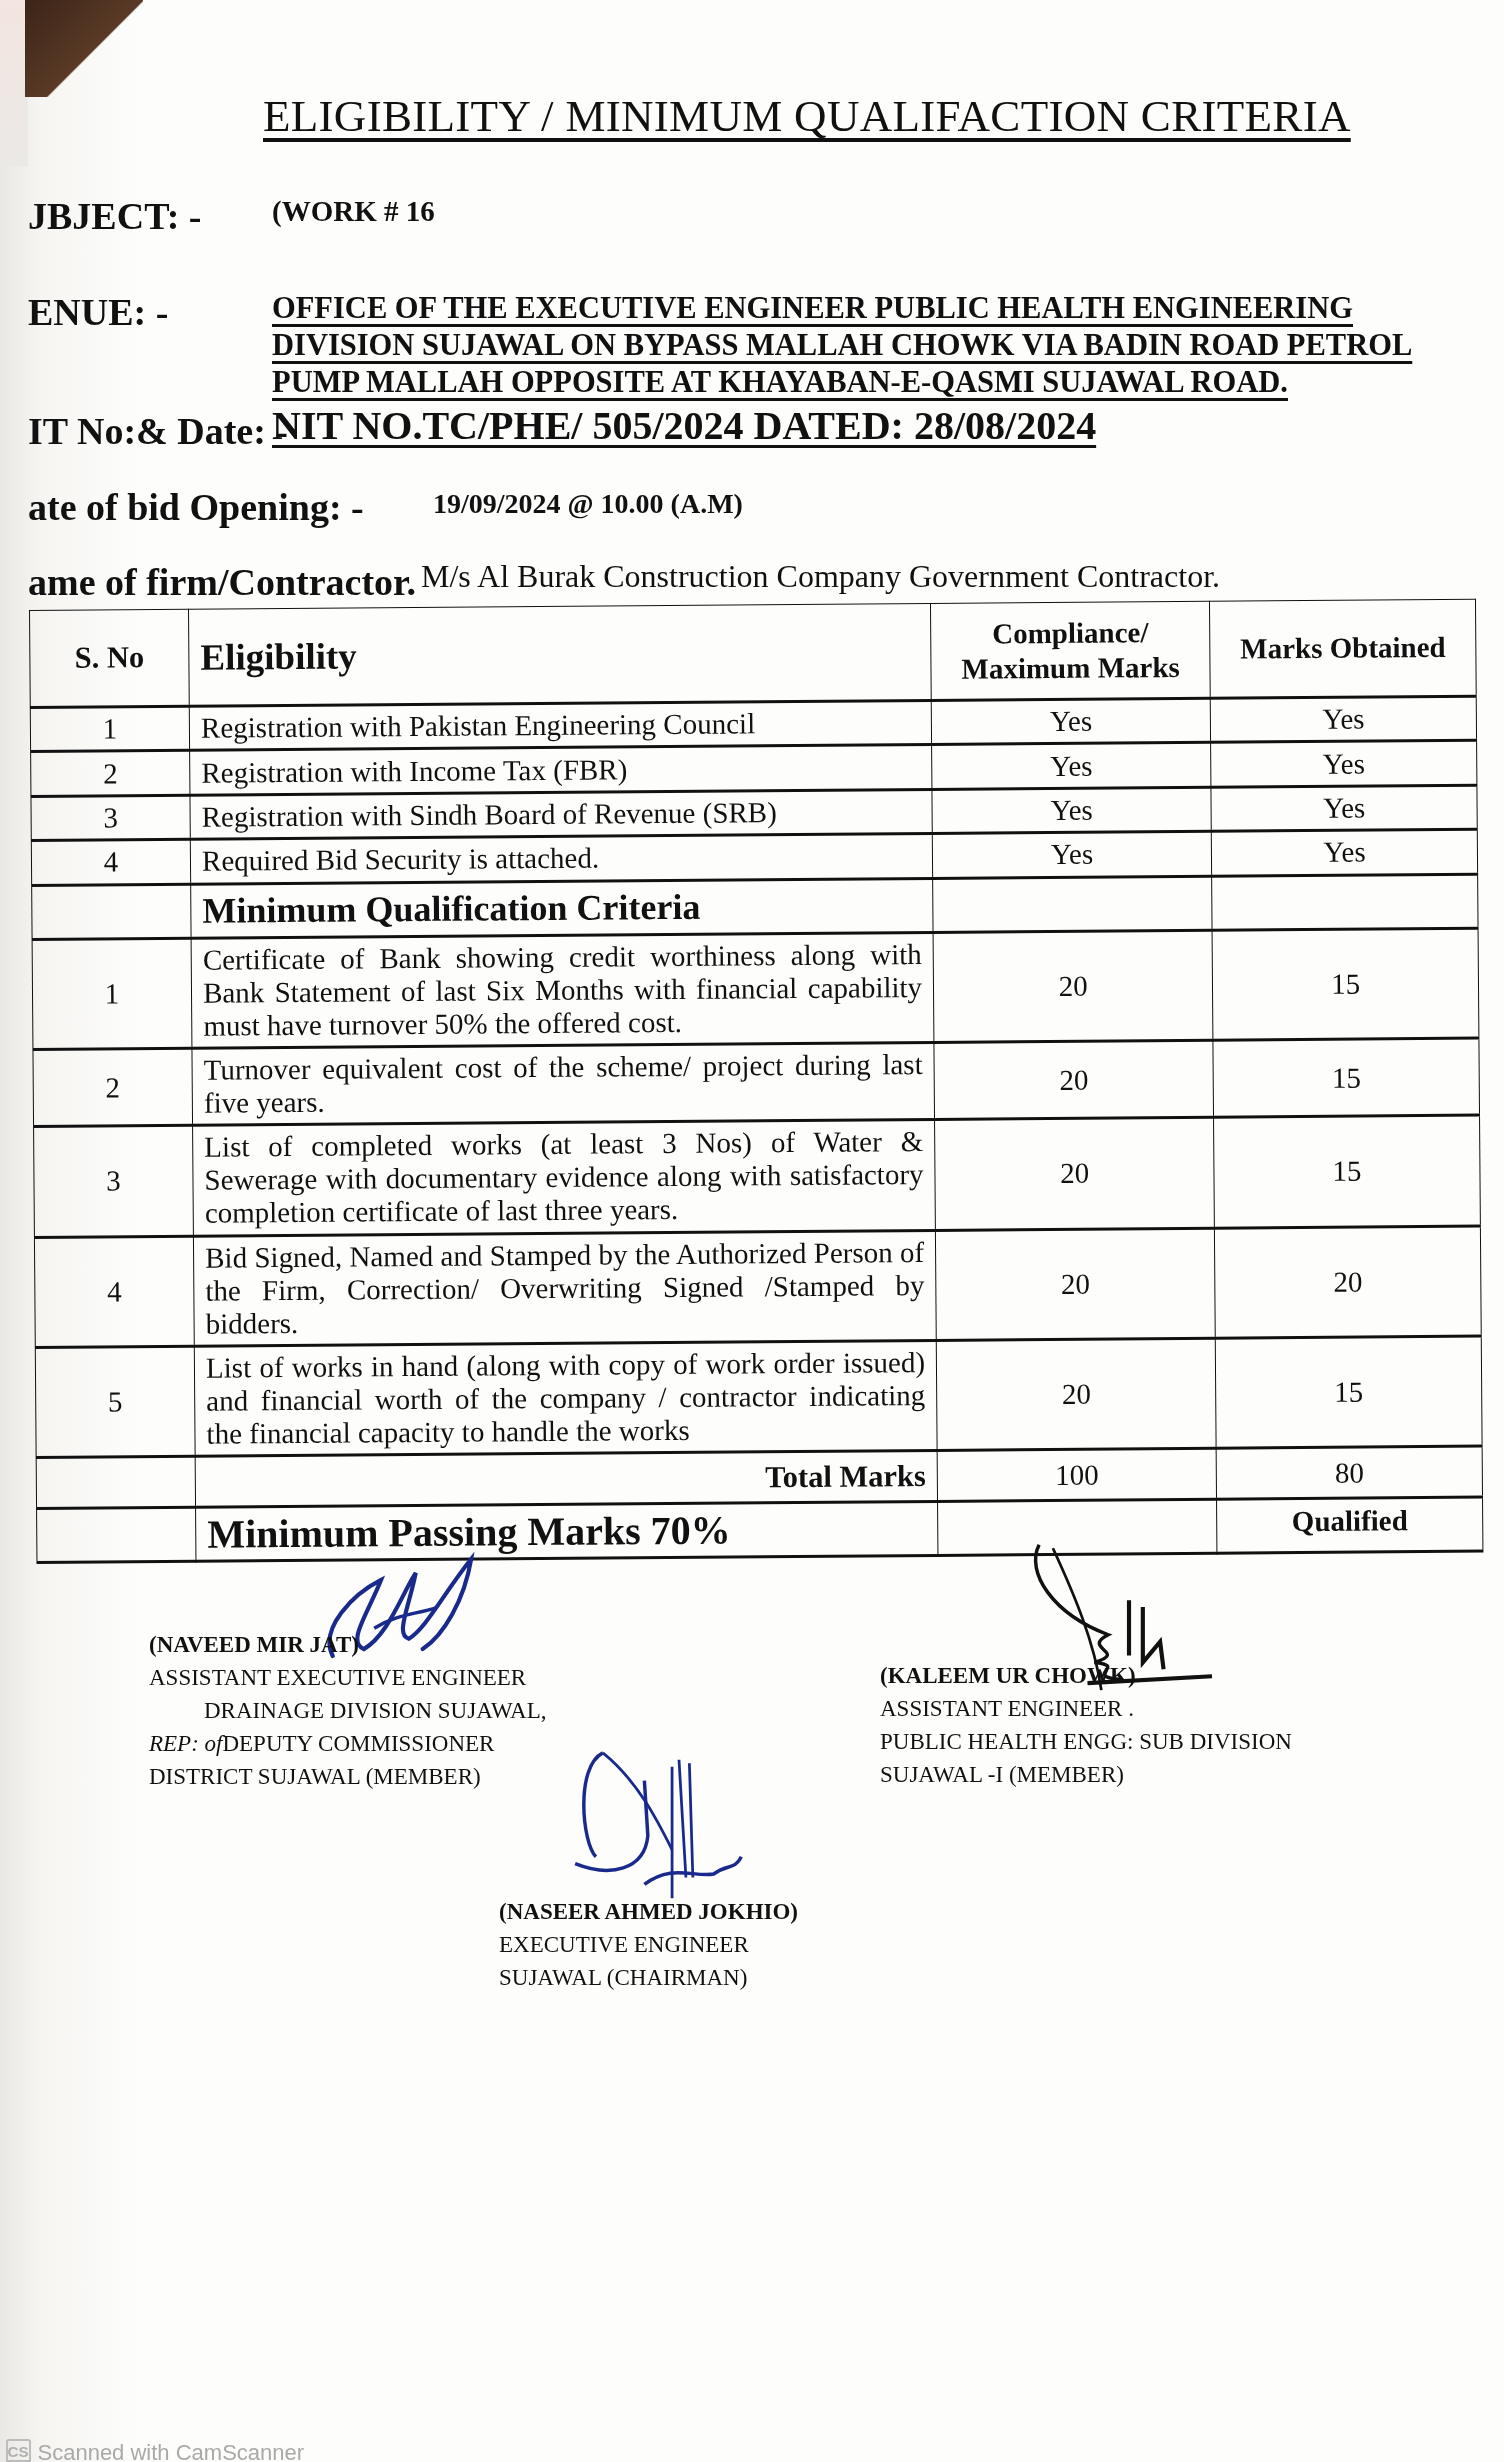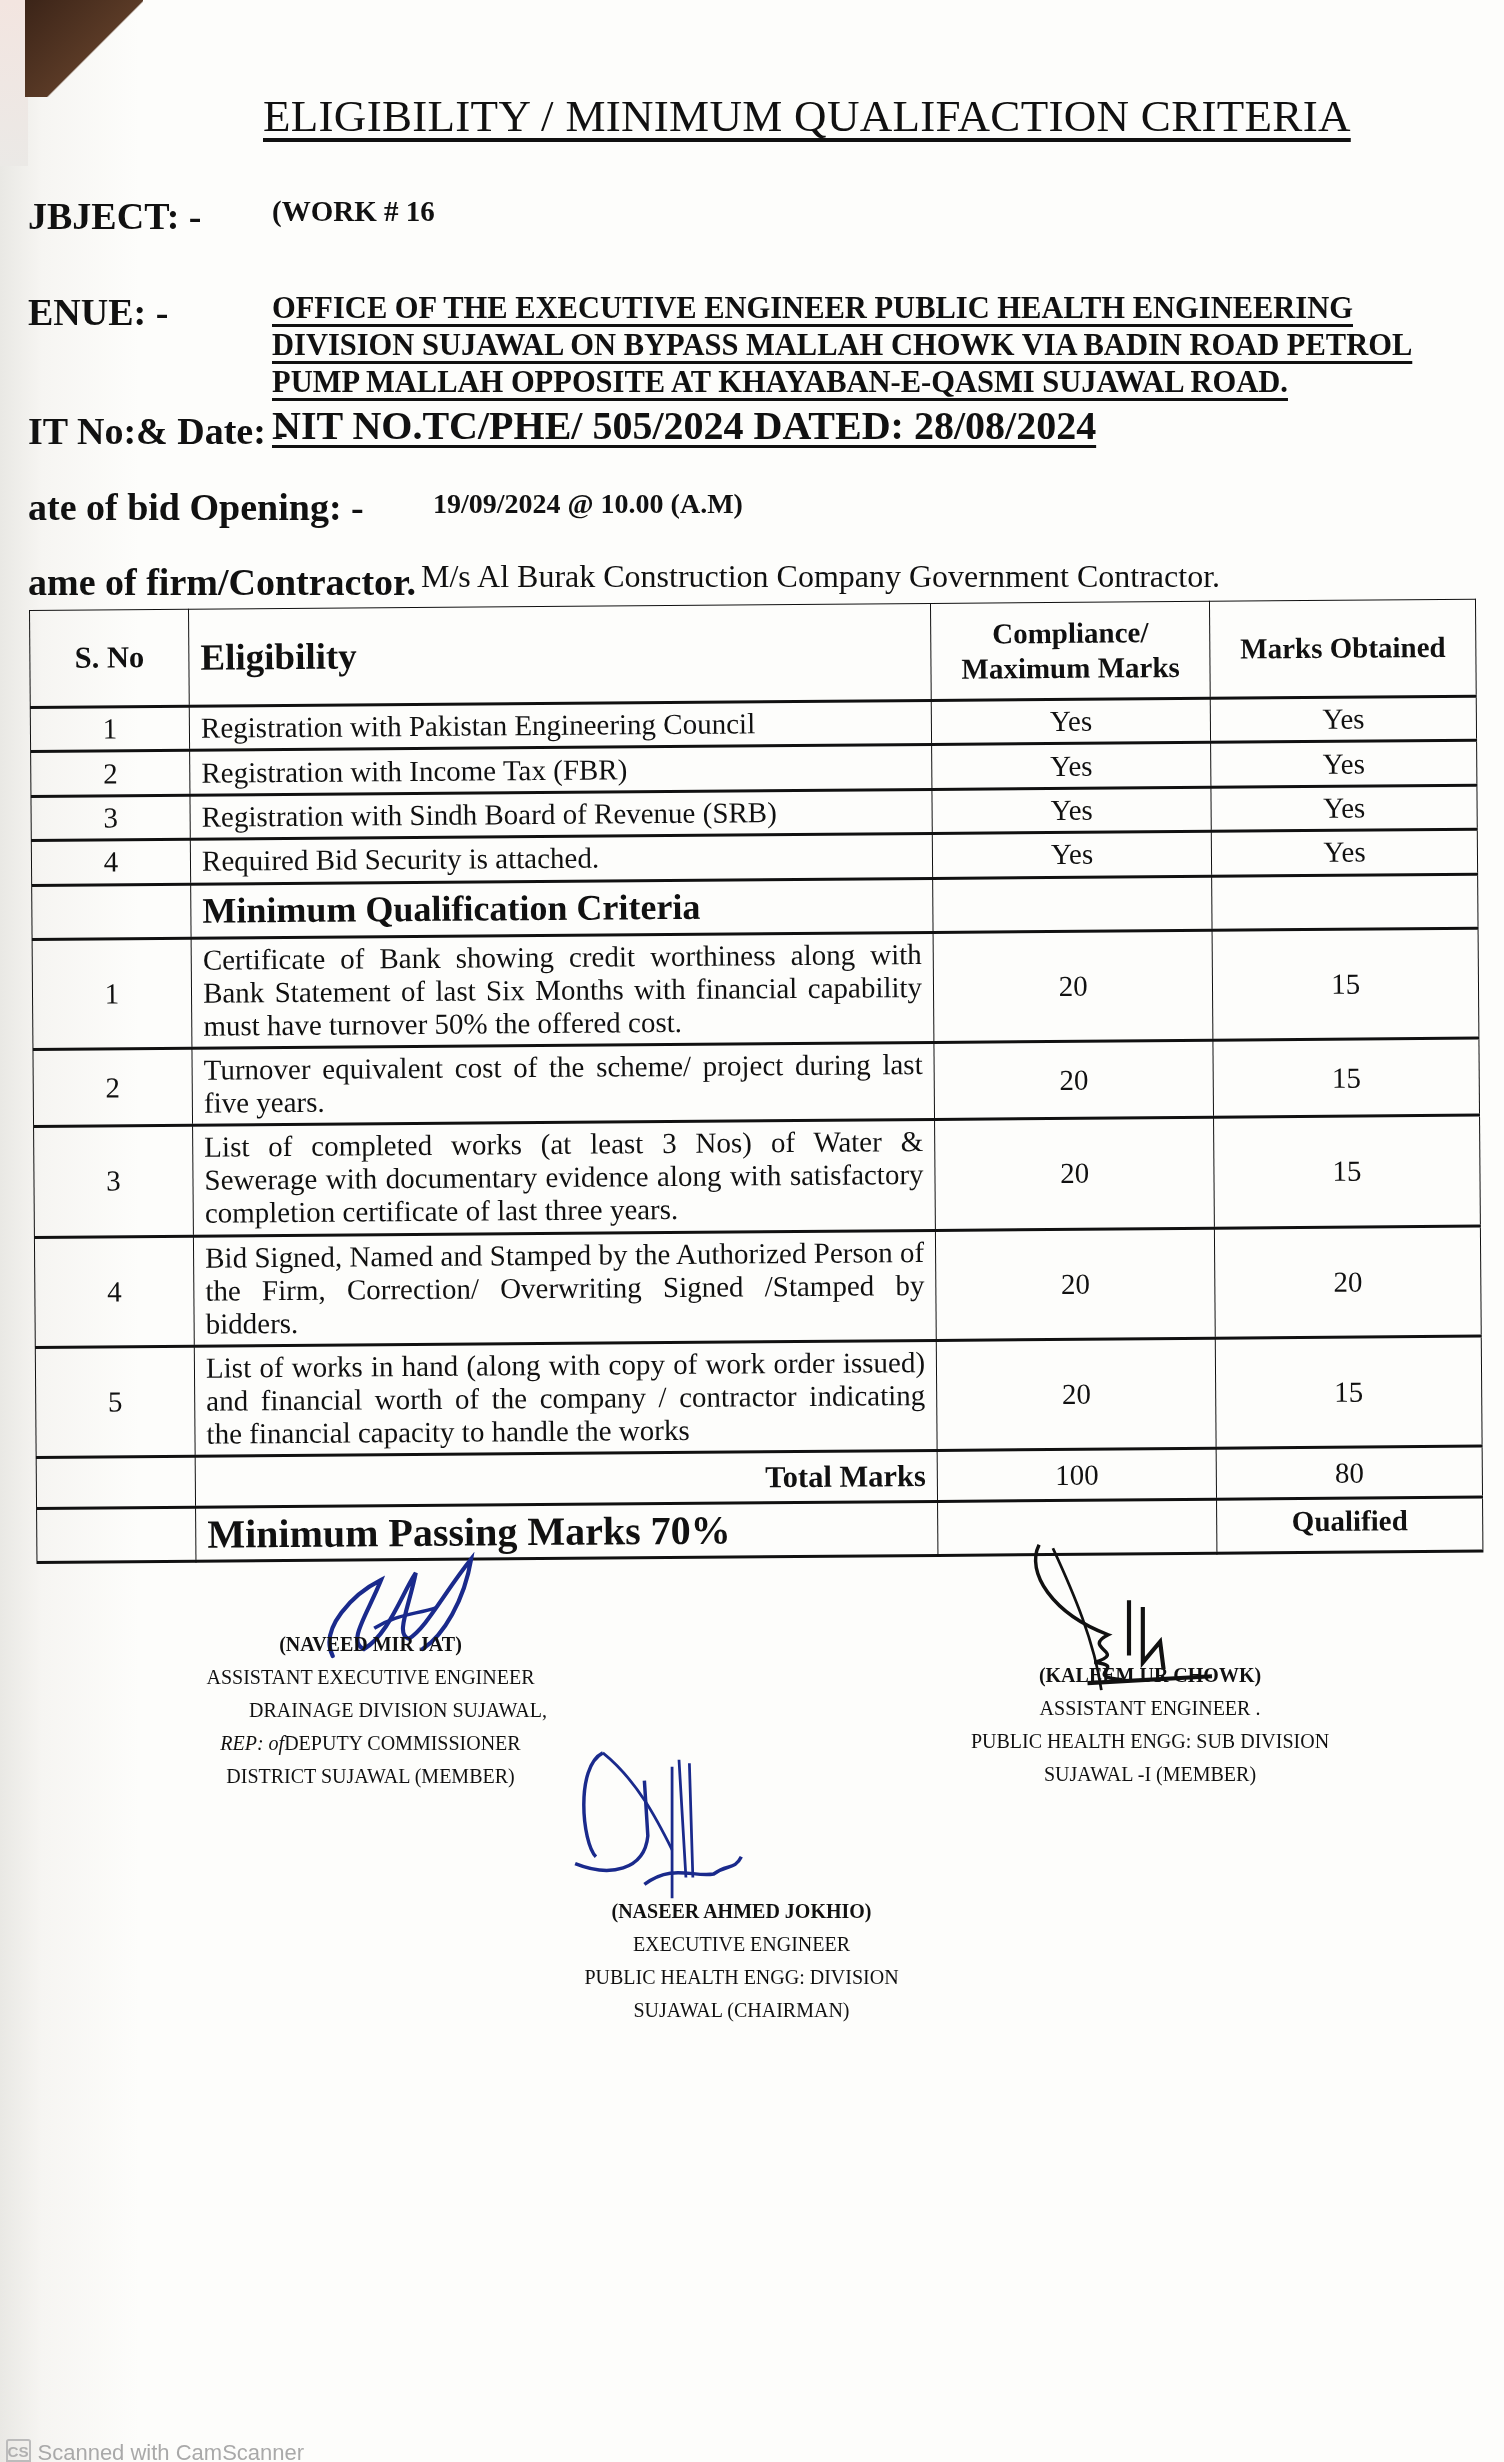--- a/index.html
+++ b/index.html
@@ -59,21 +59,21 @@
   .c-marks { width: 236px; text-align: center; }
   th { font-weight: bold; }
   .h-sno { font-size: 30.5px; }
   .h-elig { font-size: 37px; text-align: left; }
   .h-comp, .h-marks { font-size: 29px; line-height: 35px; }
   .section-row td.c-elig { font-weight: bold; font-size: 36px; }
   .total-label { text-align: right !important; font-weight: bold; font-size: 30.5px; }
   .passing-label { font-weight: bold; font-size: 40px; text-align: left !important; }
   .qualified { font-weight: bold; font-size: 29px; vertical-align: top !important; }
 
-  .sig-block { position: absolute; text-align: center; font-size: 20px; line-height: 33px; white-space: nowrap; }
+  .sig-block { position: absolute; text-align: left; font-size: 23px; line-height: 33px; white-space: nowrap; }
   .sig-name { font-weight: bold; }
   .sig-left { left: 149px; top: 1628px; width: 443px; }
   .sig-right { left: 880px; top: 1659px; width: 540px; }
   .sig-center { left: 499px; top: 1874px; width: 485px; margin-top: 21px; }
   .signature { position: absolute; }
   .footer {
     position: absolute; left: 5.5px; top: 2439px; font-family: "Liberation Sans", sans-serif;
     font-size: 22px; color: #a9a9a9; display: flex; align-items: center; gap: 7px;
   }
   .cs-badge {
@@ -233,21 +233,20 @@
 <div class="sig-block sig-right">
   <div class="sig-name">(KALEEM UR CHOWK)</div>
   <div>ASSISTANT ENGINEER .</div>
   <div>PUBLIC HEALTH ENGG: SUB DIVISION</div>
   <div>SUJAWAL -I (MEMBER)</div>
 </div>
 
 <div class="sig-block sig-center">
   <div class="sig-name">(NASEER AHMED JOKHIO)</div>
   <div>EXECUTIVE ENGINEER</div>
-  <div>PUBLIC HEALTH ENGG: DIVISION</div>
   <div>SUJAWAL (CHAIRMAN)</div>
 </div>
 
 <div class="footer">
   <span class="cs-badge">CS</span>
   <span>Scanned with CamScanner</span>
 </div>
 
 
 </body></html>

